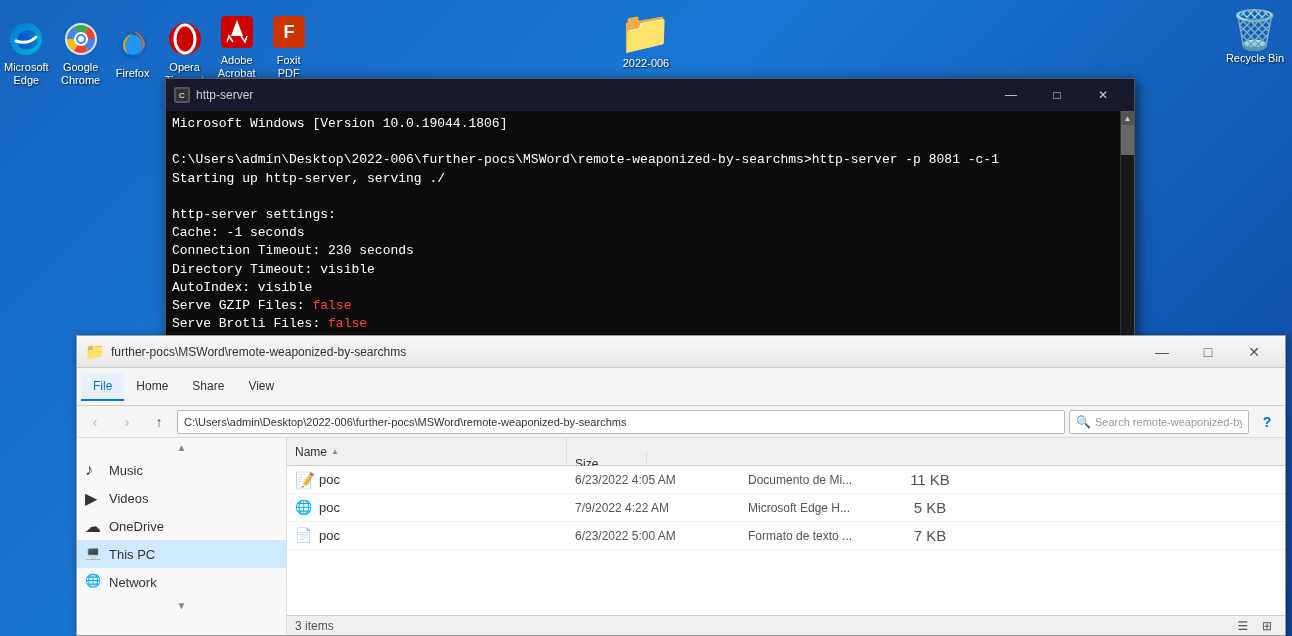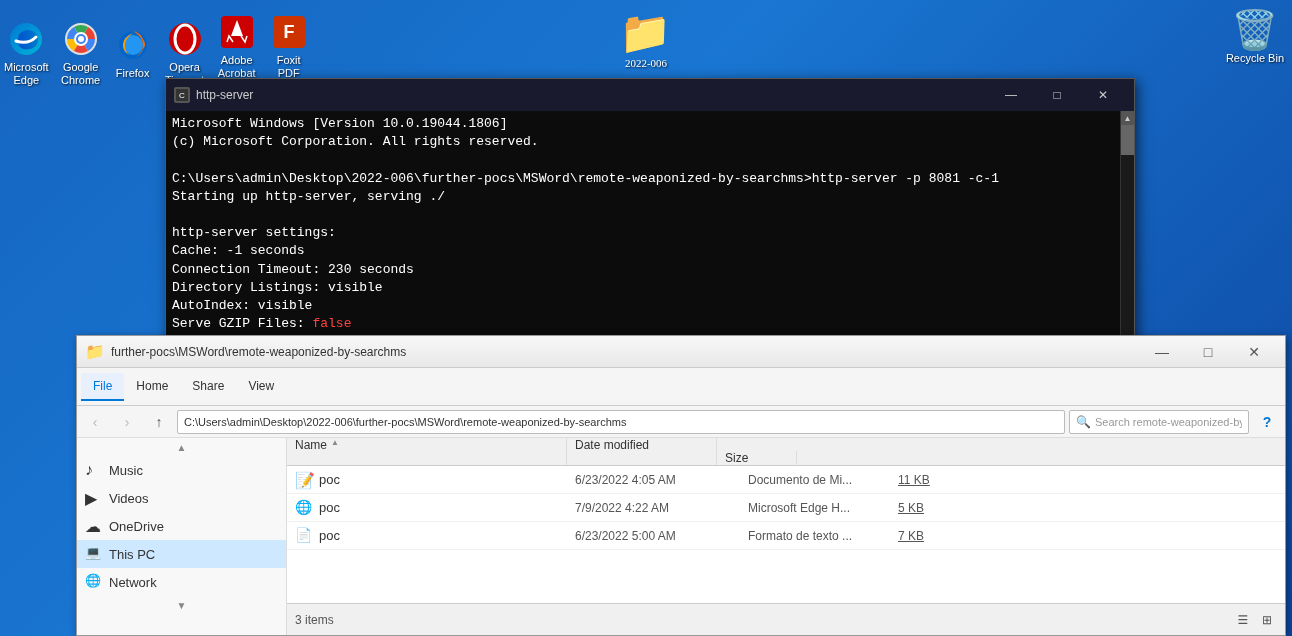--- a/index.html
+++ b/index.html
@@ -380,21 +380,21 @@
       align-items: center;
       flex-shrink: 0;
     }
 
     .col-header {
       font-size: 12px;
       color: #333;
       padding: 0 8px;
       height: 100%;
       display: flex;
-      align-items: flex-start;
+      align-items: center;
       border-right: 1px solid #ddd;
       cursor: pointer;
     }
 
     .col-name { width: 280px; }
     .col-date { width: 150px; }
     .col-type { width: 150px; }
     .col-size { width: 80px; margin-top: 25px; }
 
     .sort-arrow {
@@ -444,31 +444,30 @@
     .file-type {
       width: 150px;
       font-size: 12px;
       color: #555;
       padding: 0 8px;
       margin-left: 23px;
     }
 
     .file-size {
       width: 80px;
-      font-size: 12px;
+      font-size: 15px;
       color: #555;
       padding: 0 8px;
-      text-align: left;
-      text-decoration: underline;
+      text-align: center;
     }
 
     
     .explorer-status {
       background: #f0f0f0;
-      height: 32px;
+      height: 20px;
       border-top: 1px solid #ccc;
       display: flex;
       align-items: center;
       padding: 0 8px;
       font-size: 12px;
       color: #555;
       flex-shrink: 0;
     }
 
     .status-right {
@@ -581,21 +580,21 @@
           <rect x="2" y="2" width="32" height="32" rx="4" fill="#cc3300"></rect>
           <text x="18" y="24" font-size="18" text-anchor="middle" fill="white" font-weight="bold">F</text>
         </svg>
       </div>
       <span class="icon-label">Foxit PDF Reader</span>
     </div>
   </div>
 
   <div class="desktop-top-icons">
     <div class="icon-img" style="font-size:42px; color:#d4a000; text-align:center;">📁</div>
-    <span class="icon-label" style="color:white; font-size:11px; text-shadow:1px 1px 2px rgba(0,0,0,0.8);font-family:Liberation Serif, serif;">2022-006</span>
+    <span class="icon-label" style="color:white; font-size:11px; text-shadow:1px 1px 2px rgba(0,0,0,0.8);">2022-006</span>
   </div>
 
   <div class="desktop-right-icons">
     <div class="icon-img" style="font-size:38px; color:#ccc; text-align:center;">🗑️</div>
     <span class="icon-label" style="color:white; font-size:11px; text-shadow:1px 1px 2px rgba(0,0,0,0.8);">Recycle Bin</span>
   </div>
 
   <div class="cmd-window">
     <div class="cmd-titlebar">
       <div class="icon">
@@ -607,29 +606,28 @@
       <span class="title">http-server</span>
       <div class="cmd-titlebar-buttons">
         <div class="cmd-titlebar-btn">—</div>
         <div class="cmd-titlebar-btn">□</div>
         <div class="cmd-titlebar-btn close">✕</div>
       </div>
     </div>
     <div class="cmd-body">
       <div class="cmd-content">
         <div style="color:#ffffff;">Microsoft Windows [Version 10.0.19044.1806]</div>
-        <div style="color:#ffffff;">(c) Microsoft Corporation. All rights reserved.</div>
         <div>&nbsp;</div>
         <div style="color:#ffffff;">C:\Users\admin\Desktop\2022-006\further-pocs\MSWord\remote-weaponized-by-searchms&gt;http-server -p 8081 -c-1</div>
         <div style="color:#ffffff;">Starting up http-server, serving ./</div>
         <div>&nbsp;</div>
         <div style="color:#ffffff;">http-server settings:</div>
         <div style="color:#ffffff;">Cache: -1 seconds</div>
         <div style="color:#ffffff;">Connection Timeout: 230 seconds</div>
-        <div style="color:#ffffff;">Directory Listings: visible</div>
+        <div style="color:#ffffff;">Directory Timeout: visible</div>
         <div style="color:#ffffff;">AutoIndex: visible</div>
         <div style="color:#ffffff;">Serve GZIP Files: <span style="color:#ff4444;">false</span></div>
         <div style="color:#ffffff;">Serve Brotli Files: <span style="color:#ff4444;">false</span></div>
         <div style="color:#ffffff;">Default File Extension: none</div>
         <div>&nbsp;</div>
         <div style="color:#ffffff;">Available on:</div>
 
       </div>
       <div class="cmd-scrollbar">
         <div class="cmd-scroll-up">▲</div>
@@ -702,23 +700,20 @@
 
         <div class="sidebar-scroll-down">▼</div>
       </div>
 
       <div class="explorer-main">
 
         <div class="explorer-column-header">
           <div class="col-header col-name">
             <span>Name</span>
             <span class="sort-arrow">▲</span>
-          </div>
-          <div class="col-header col-date">
-            <span>Date modified</span>
           </div>
           <div class="col-header col-size">
             <span>Size</span>
           </div>
         </div>
 
         <div class="explorer-file-list">
 
           <div class="file-row">
             <div class="file-name">

